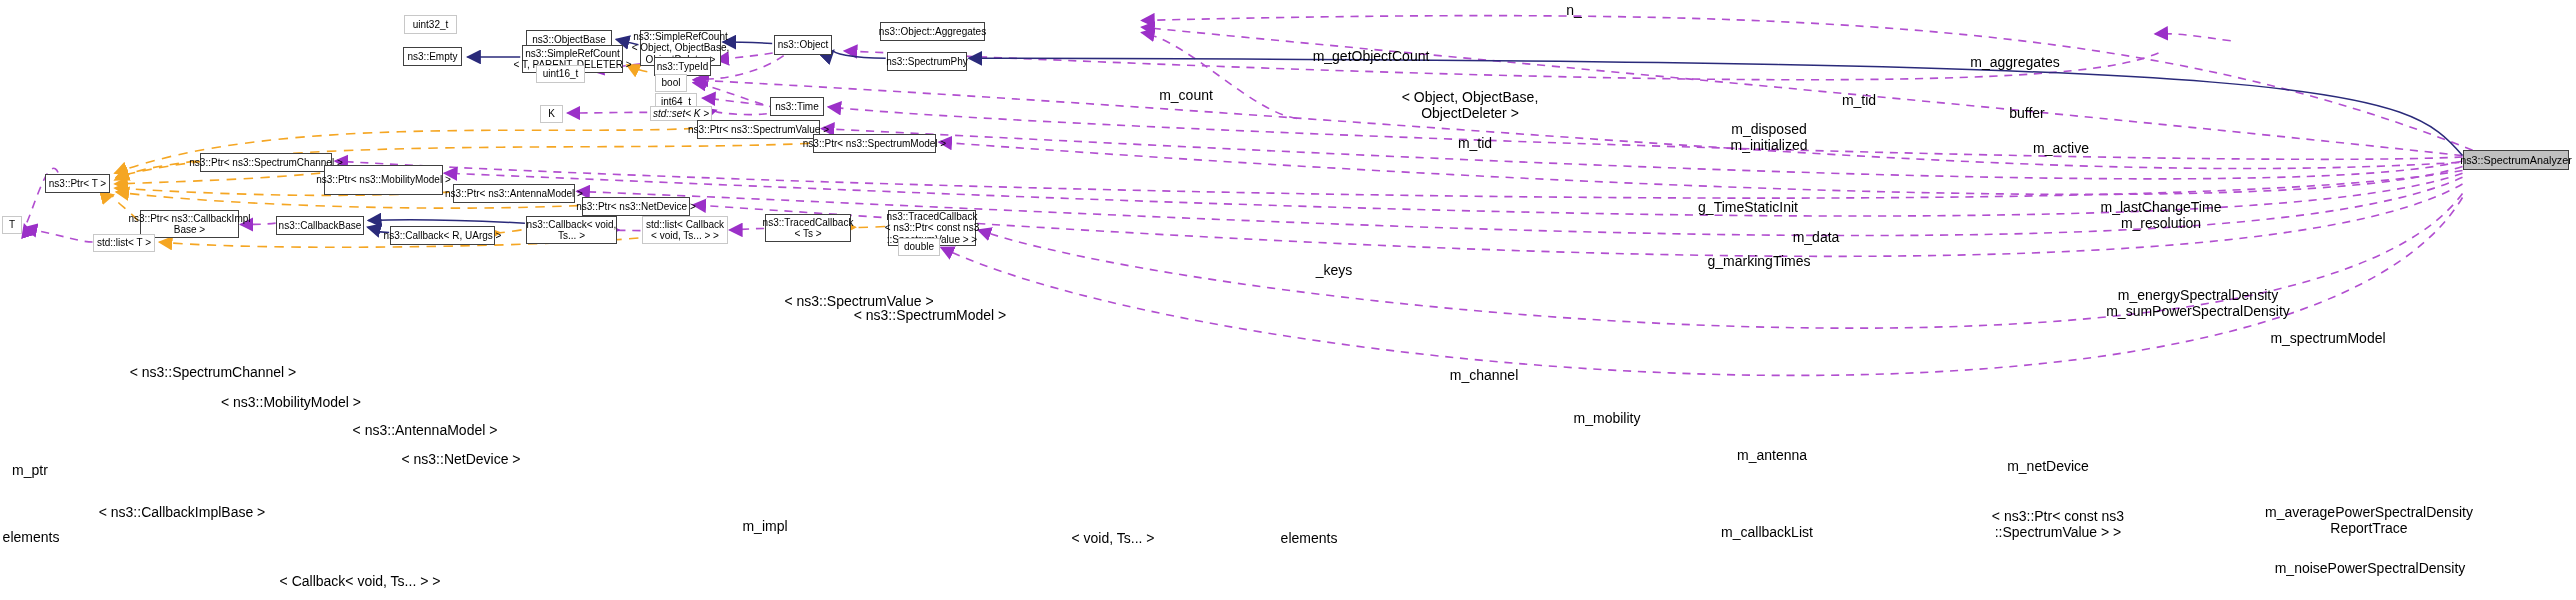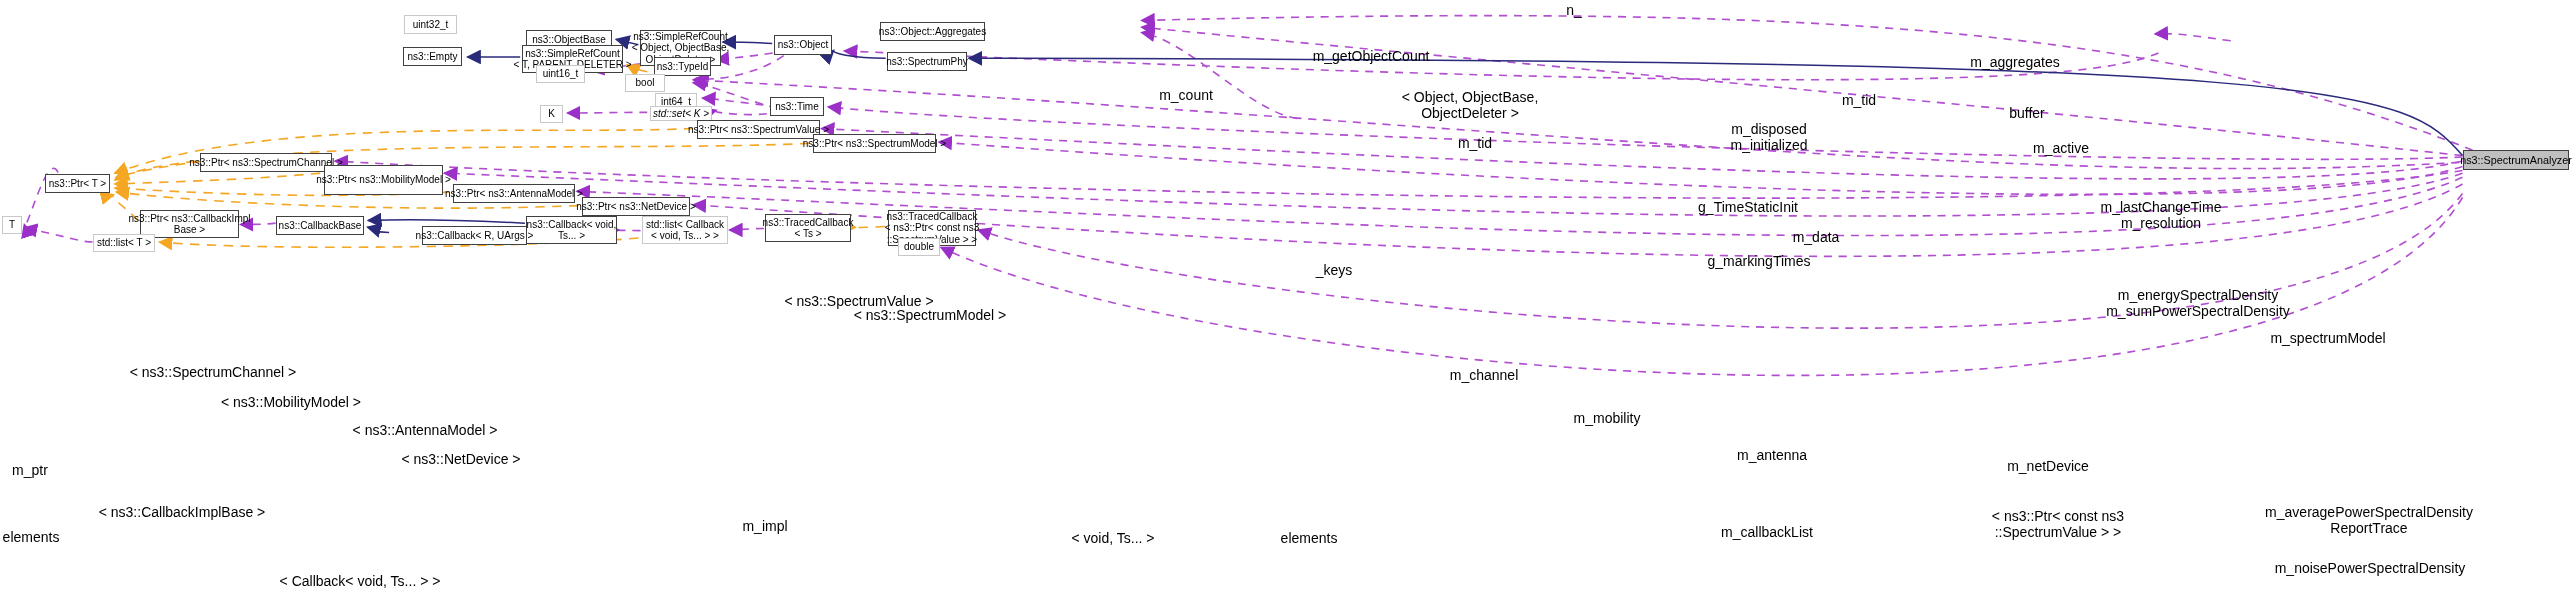--- a/index.html
+++ b/index.html
@@ -97,21 +97,21 @@
 &lt; Object, ObjectBase,
 ObjectDeleter &gt;</div>
       <div class="node cls" style="left: 774px; top: 35px; width: 58px; height: 20px;">ns3::Object</div>
       <div class="node cls" style="left: 880px; top: 22px; width: 105px; height: 19px;">ns3::Object::Aggregates</div>
       <div class="node cls" style="left: 403px; top: 47px; width: 59px; height: 19px;">ns3::Empty</div>
       <div class="node cls" style="left: 522px; top: 45px; width: 101px; height: 28px;">ns3::SimpleRefCount
 &lt; T, PARENT, DELETER &gt;</div>
       <div class="node cls" style="left: 887px; top: 52px; width: 80px; height: 19px;">ns3::SpectrumPhy</div>
       <div class="node cls" style="left: 654px; top: 57px; width: 57px; height: 19px;">ns3::TypeId</div>
       <div class="node plain" style="left: 536px; top: 65px; width: 49px; height: 17.6px;">uint16_t</div>
-      <div class="node plain" style="left: 625px; top: 74px; width: 40px; height: 17.6px; text-align: right;">bool</div>
+      <div class="node plain" style="left: 655px; top: 74px; width: 32px; height: 17.6px; text-align: right;">bool</div>
       <div class="node plain" style="left: 655px; top: 93px; width: 42px; height: 17.6px;">int64_t</div>
       <div class="node cls" style="left: 770px; top: 97px; width: 54px; height: 19px;">ns3::Time</div>
       <div class="node plain" style="left: 540px; top: 105px; width: 23px; height: 17.6px;">K</div>
       <div class="node plain" style="left: 650px; top: 106px; width: 62px; height: 15px; font-style: italic;">std::set&lt; K &gt;</div>
       <div class="node cls" style="left: 697px; top: 120px; width: 123px; height: 19px;">ns3::Ptr&lt; ns3::SpectrumValue &gt;</div>
       <div class="node cls" style="left: 813px; top: 134px; width: 123px; height: 19px;">ns3::Ptr&lt; ns3::SpectrumModel &gt;</div>
       <div class="node cls" style="left: 200px; top: 153px; width: 132px; height: 19px;">ns3::Ptr&lt; ns3::SpectrumChannel &gt;</div>
       <div class="node focus" style="left: 2463px; top: 150px; width: 106px; height: 20px;">ns3::SpectrumAnalyzer</div>
       <div class="node cls" style="left: 324px; top: 165px; width: 119px; height: 30px;">ns3::Ptr&lt; ns3::MobilityModel &gt;</div>
       <div class="node cls" style="left: 45px; top: 174px; width: 65px; height: 19px;">ns3::Ptr&lt; T &gt;</div>
@@ -123,21 +123,21 @@
       <div class="node cls" style="left: 276px; top: 216px; width: 88px; height: 19px;">ns3::CallbackBase</div>
       <div class="node cls" style="left: 526px; top: 216px; width: 91px; height: 28px;">ns3::Callback&lt; void,
 Ts... &gt;</div>
       <div class="node plain" style="left: 642px; top: 216px; width: 86px; height: 28px;">std::list&lt; Callback
 &lt; void, Ts... &gt; &gt;</div>
       <div class="node cls" style="left: 765px; top: 214px; width: 86px; height: 28px;">ns3::TracedCallback
 &lt; Ts &gt;</div>
       <div class="node cls" style="left: 888px; top: 210px; width: 88px; height: 36px;">ns3::TracedCallback
 &lt; ns3::Ptr&lt; const ns3
 ::SpectrumValue &gt; &gt;</div>
-      <div class="node cls" style="left: 390px; top: 226px; width: 105px; height: 19px; margin-left: 32px;">ns3::Callback&lt; R, UArgs &gt;</div>
+      <div class="node cls" style="left: 390px; top: 226px; width: 105px; height: 19px;">ns3::Callback&lt; R, UArgs &gt;</div>
       <div class="node plain" style="left: 93px; top: 234px; width: 62px; height: 17.6px;">std::list&lt; T &gt;</div>
       <div class="node plain" style="left: 898px; top: 238px; width: 42px; height: 17.6px;">double</div>
     </div>
   <div id="labels">
       <div class="elabel" style="left: 1574px; top: 9.5px;">n_</div>
       <div class="elabel" style="left: 1371px; top: 56px;">m_getObjectCount</div>
       <div class="elabel" style="left: 2015px; top: 62px;">m_aggregates</div>
       <div class="elabel" style="left: 1186px; top: 95px;">m_count</div>
       <div class="elabel" style="left: 1470px; top: 105px;">&lt; Object, ObjectBase,
 ObjectDeleter &gt;</div>

